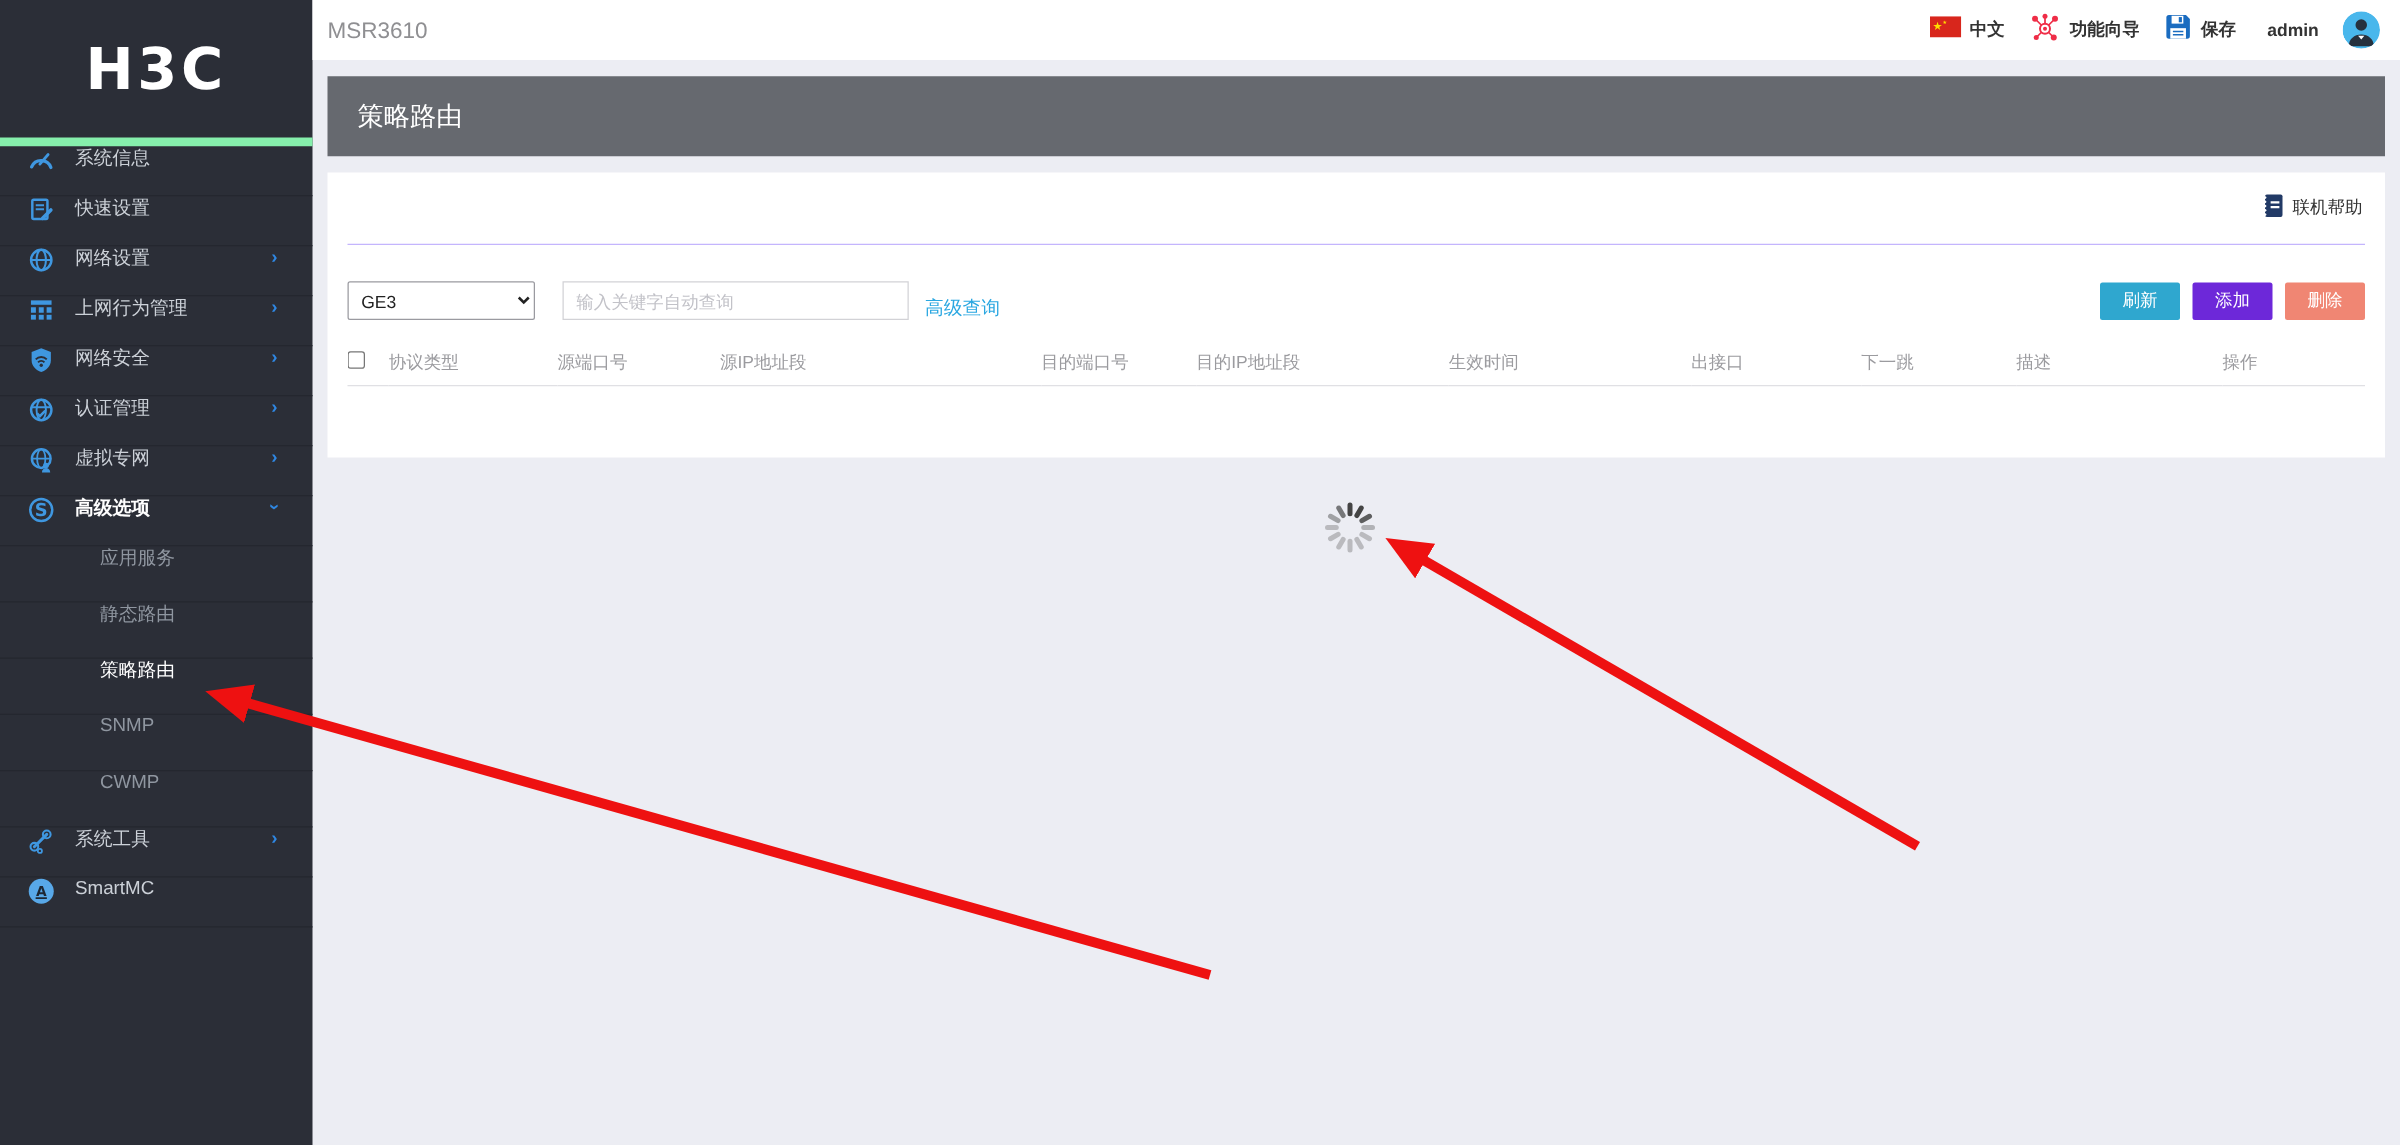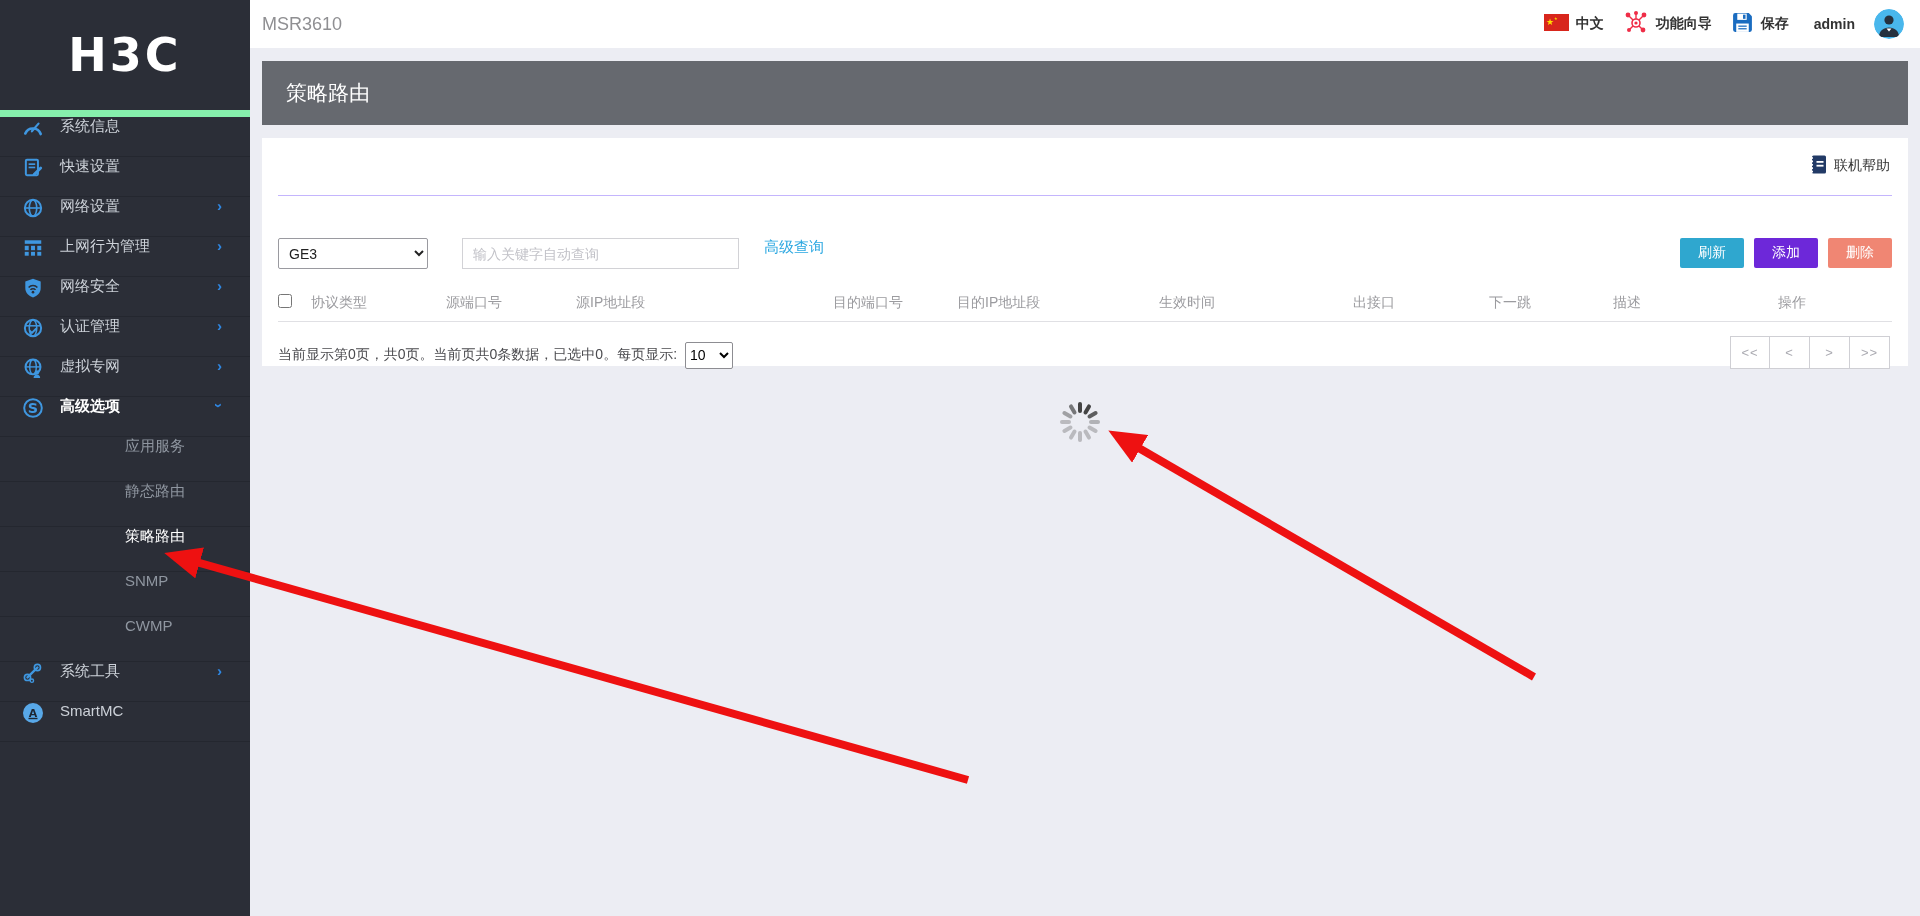--- a/index.html
+++ b/index.html
@@ -4,21 +4,21 @@
 <style>
   * { margin:0; padding:0; box-sizing:border-box; }
   html,body { width:1920px; height:916px; overflow:hidden; }
   body { font-family:"Liberation Sans","DejaVu Sans",sans-serif; background:#ecedf3; position:relative; }
 
   
   .sidebar { position:absolute; left:0; top:0; width:250px; height:916px; background:#2b2e37; z-index:2; }
   .logo-box { height:117px; display:flex; align-items:center; justify-content:center; border-bottom:7px solid #86efac; }
   .logo-text { color:#fff; font-size:46px; font-weight:bold; letter-spacing:3px; font-family:"DejaVu Sans",sans-serif; }
   .nav-item { height:40px; display:flex; align-items:flex-start; position:relative; border-bottom:1px solid #24272f; cursor:pointer; }
-  .nav-item.sub { height:45px;padding-left:45px; }
+  .nav-item.sub { height:45px; }
   .nav-icon { width:22px; height:22px; margin-left:22px; display:inline-flex; align-items:center; justify-content:center; flex:0 0 22px; }
   .nav-label { color:#ccd1d8; font-size:15px; margin-left:16px; white-space:nowrap; }
   .nav-item.sub .nav-label { margin-left:80px; color:#8f96a0; }
   .nav-item.expanded .nav-label { color:#ffffff; font-weight:bold; }
   .nav-item.selected .nav-label { color:#ffffff; }
   .chev { position:absolute; right:28px; color:#2f87e2; font-size:15px; font-weight:bold; }
   .chev.down { transform:rotate(90deg); }
 
   
   .topbar { position:absolute; left:250px; top:0; right:0; height:48px; background:#ffffff; display:flex; align-items:center; z-index:2; }
@@ -31,21 +31,21 @@
   
   .content { position:absolute; left:250px; top:48px; right:0; bottom:0; background:#ecedf3; }
   .title-bar { position:absolute; left:12px; right:12px; top:13px; height:64px; background:#66696f; display:flex; align-items:center; }
   .title-bar h1 { color:#fff; font-size:21px; font-weight:normal; margin-left:24px; }
 
   .card { position:absolute; left:12px; right:12px; top:90px; height:228px; background:#fff; padding:0 16px; }
   .help-row { height:58px; position:relative; border-bottom:1px solid #c4b5fd; }
   .help-link { position:absolute; right:2px; top:16px; display:flex; align-items:center; gap:6px; cursor:pointer; }
   .help-link span { font-size:14px; color:#333; }
 
-  .toolbar { margin-top:42px; height:31px; display:flex; align-items:flex-start;gap:12px; }
+  .toolbar { margin-top:29px; height:31px; display:flex; align-items:flex-end; }
   .if-select { width:150px; height:31px; border:1px solid #9a9aa0; background:#fff; font-size:14px; color:#222; padding:0 6px; border-radius:2px; }
   .search-input { width:277px; height:31px; border:1px solid #d2d2d6; margin-left:22px; font-size:14px; padding:0 10px; color:#333; }
   .search-input::placeholder { color:#c2c2c8; }
   .adv-link { margin-left:13px; color:#2aa7e1; font-size:15px; text-decoration:none; }
   .btn-group { margin-left:auto; display:flex; gap:10px; }
   .btn { width:64px; height:30px; border:none; border-radius:2px; color:#fff; font-size:14px; cursor:pointer; font-family:inherit; }
   .btn.refresh { background:#2fa7cf; }
   .btn.add { background:#6d28d9; }
   .btn.del { background:#f08673; }
 
@@ -341,32 +341,20 @@
           <th>目的IP地址段</th>
           <th>生效时间</th>
           <th>出接口</th>
           <th>下一跳</th>
           <th>描述</th>
           <th>操作</th>
         </tr>
       </thead>
     </table>
 
-    <div class="pagerow">
-      <span class="summary">当前显示第0页，共0页。当前页共0条数据，已选中0。每页显示:</span>
-      <select class="size-select">
-        <option>10</option>
-      </select>
-      <div class="pager">
-        <button>&lt;&lt;</button>
-        <button>&lt;</button>
-        <button>&gt;</button>
-        <button>&gt;&gt;</button>
-      </div>
-    </div>
   </div>
 
   <div class="spinner">
     <i style="transform:rotate(0deg);   opacity:1"></i>
     <i style="transform:rotate(30deg);  opacity:1"></i>
     <i style="transform:rotate(60deg);  opacity:.85"></i>
     <i style="transform:rotate(90deg);  opacity:.35"></i>
     <i style="transform:rotate(120deg); opacity:.3"></i>
     <i style="transform:rotate(150deg); opacity:.3"></i>
     <i style="transform:rotate(180deg); opacity:.3"></i>

